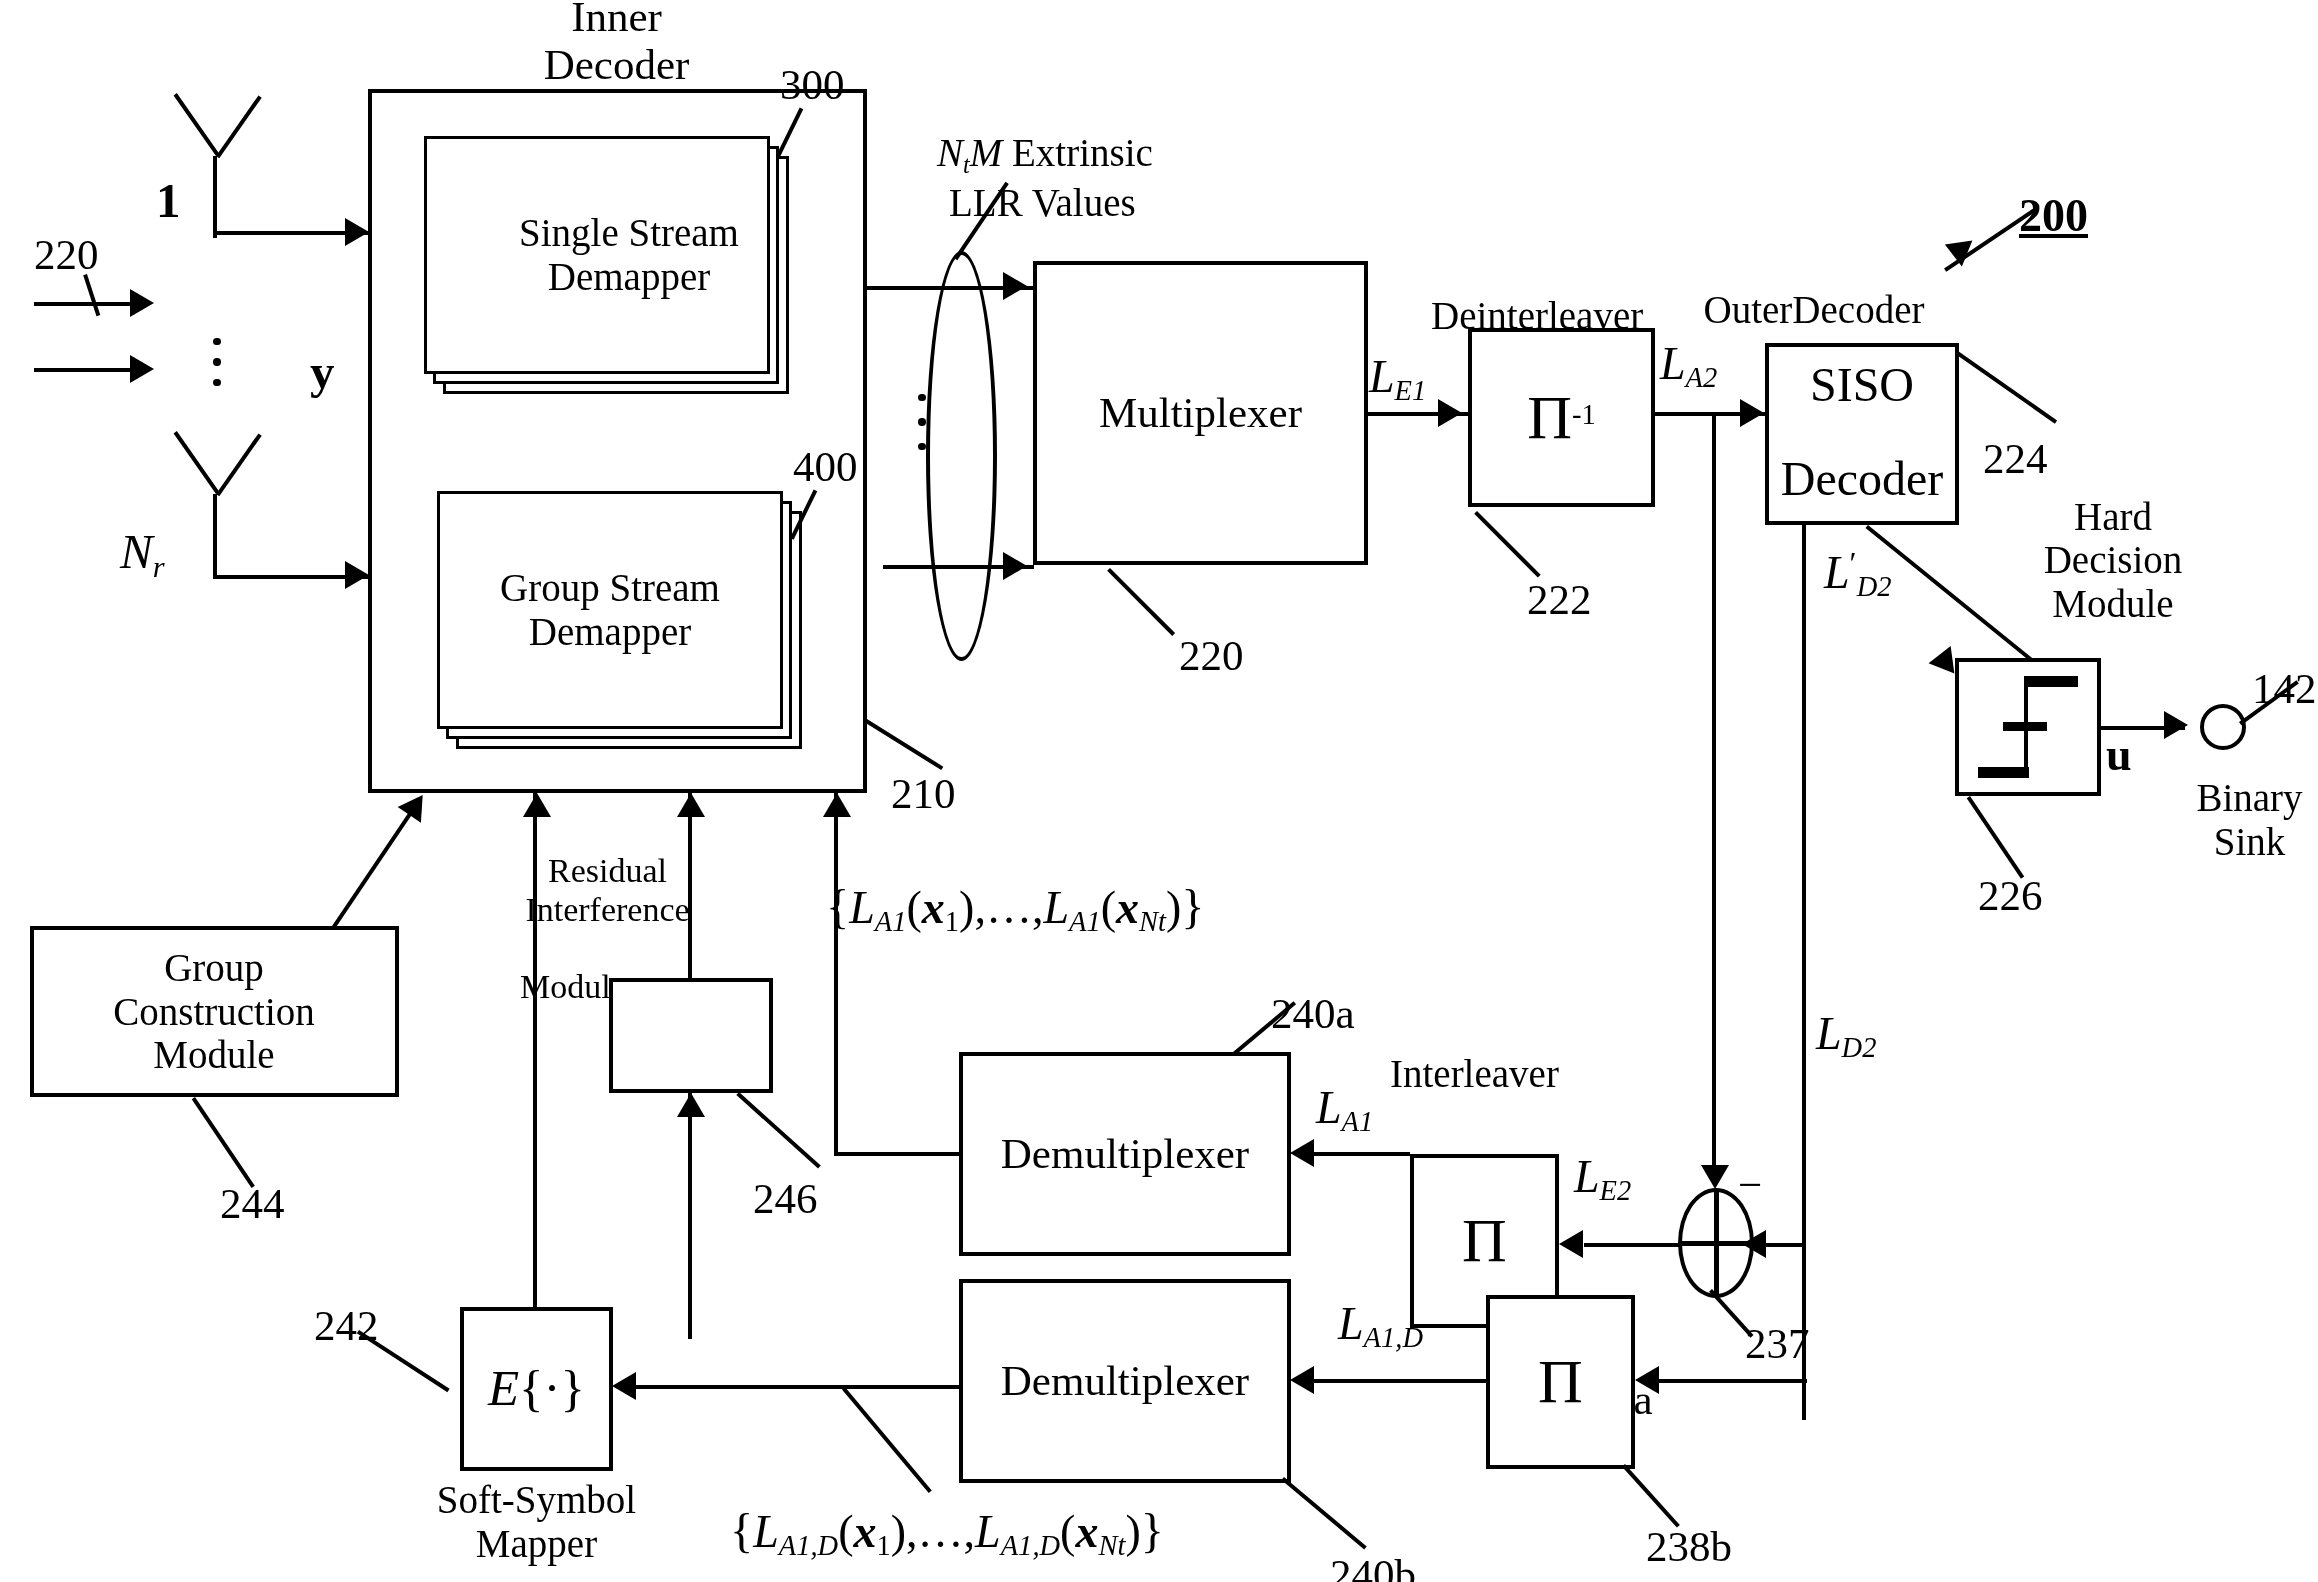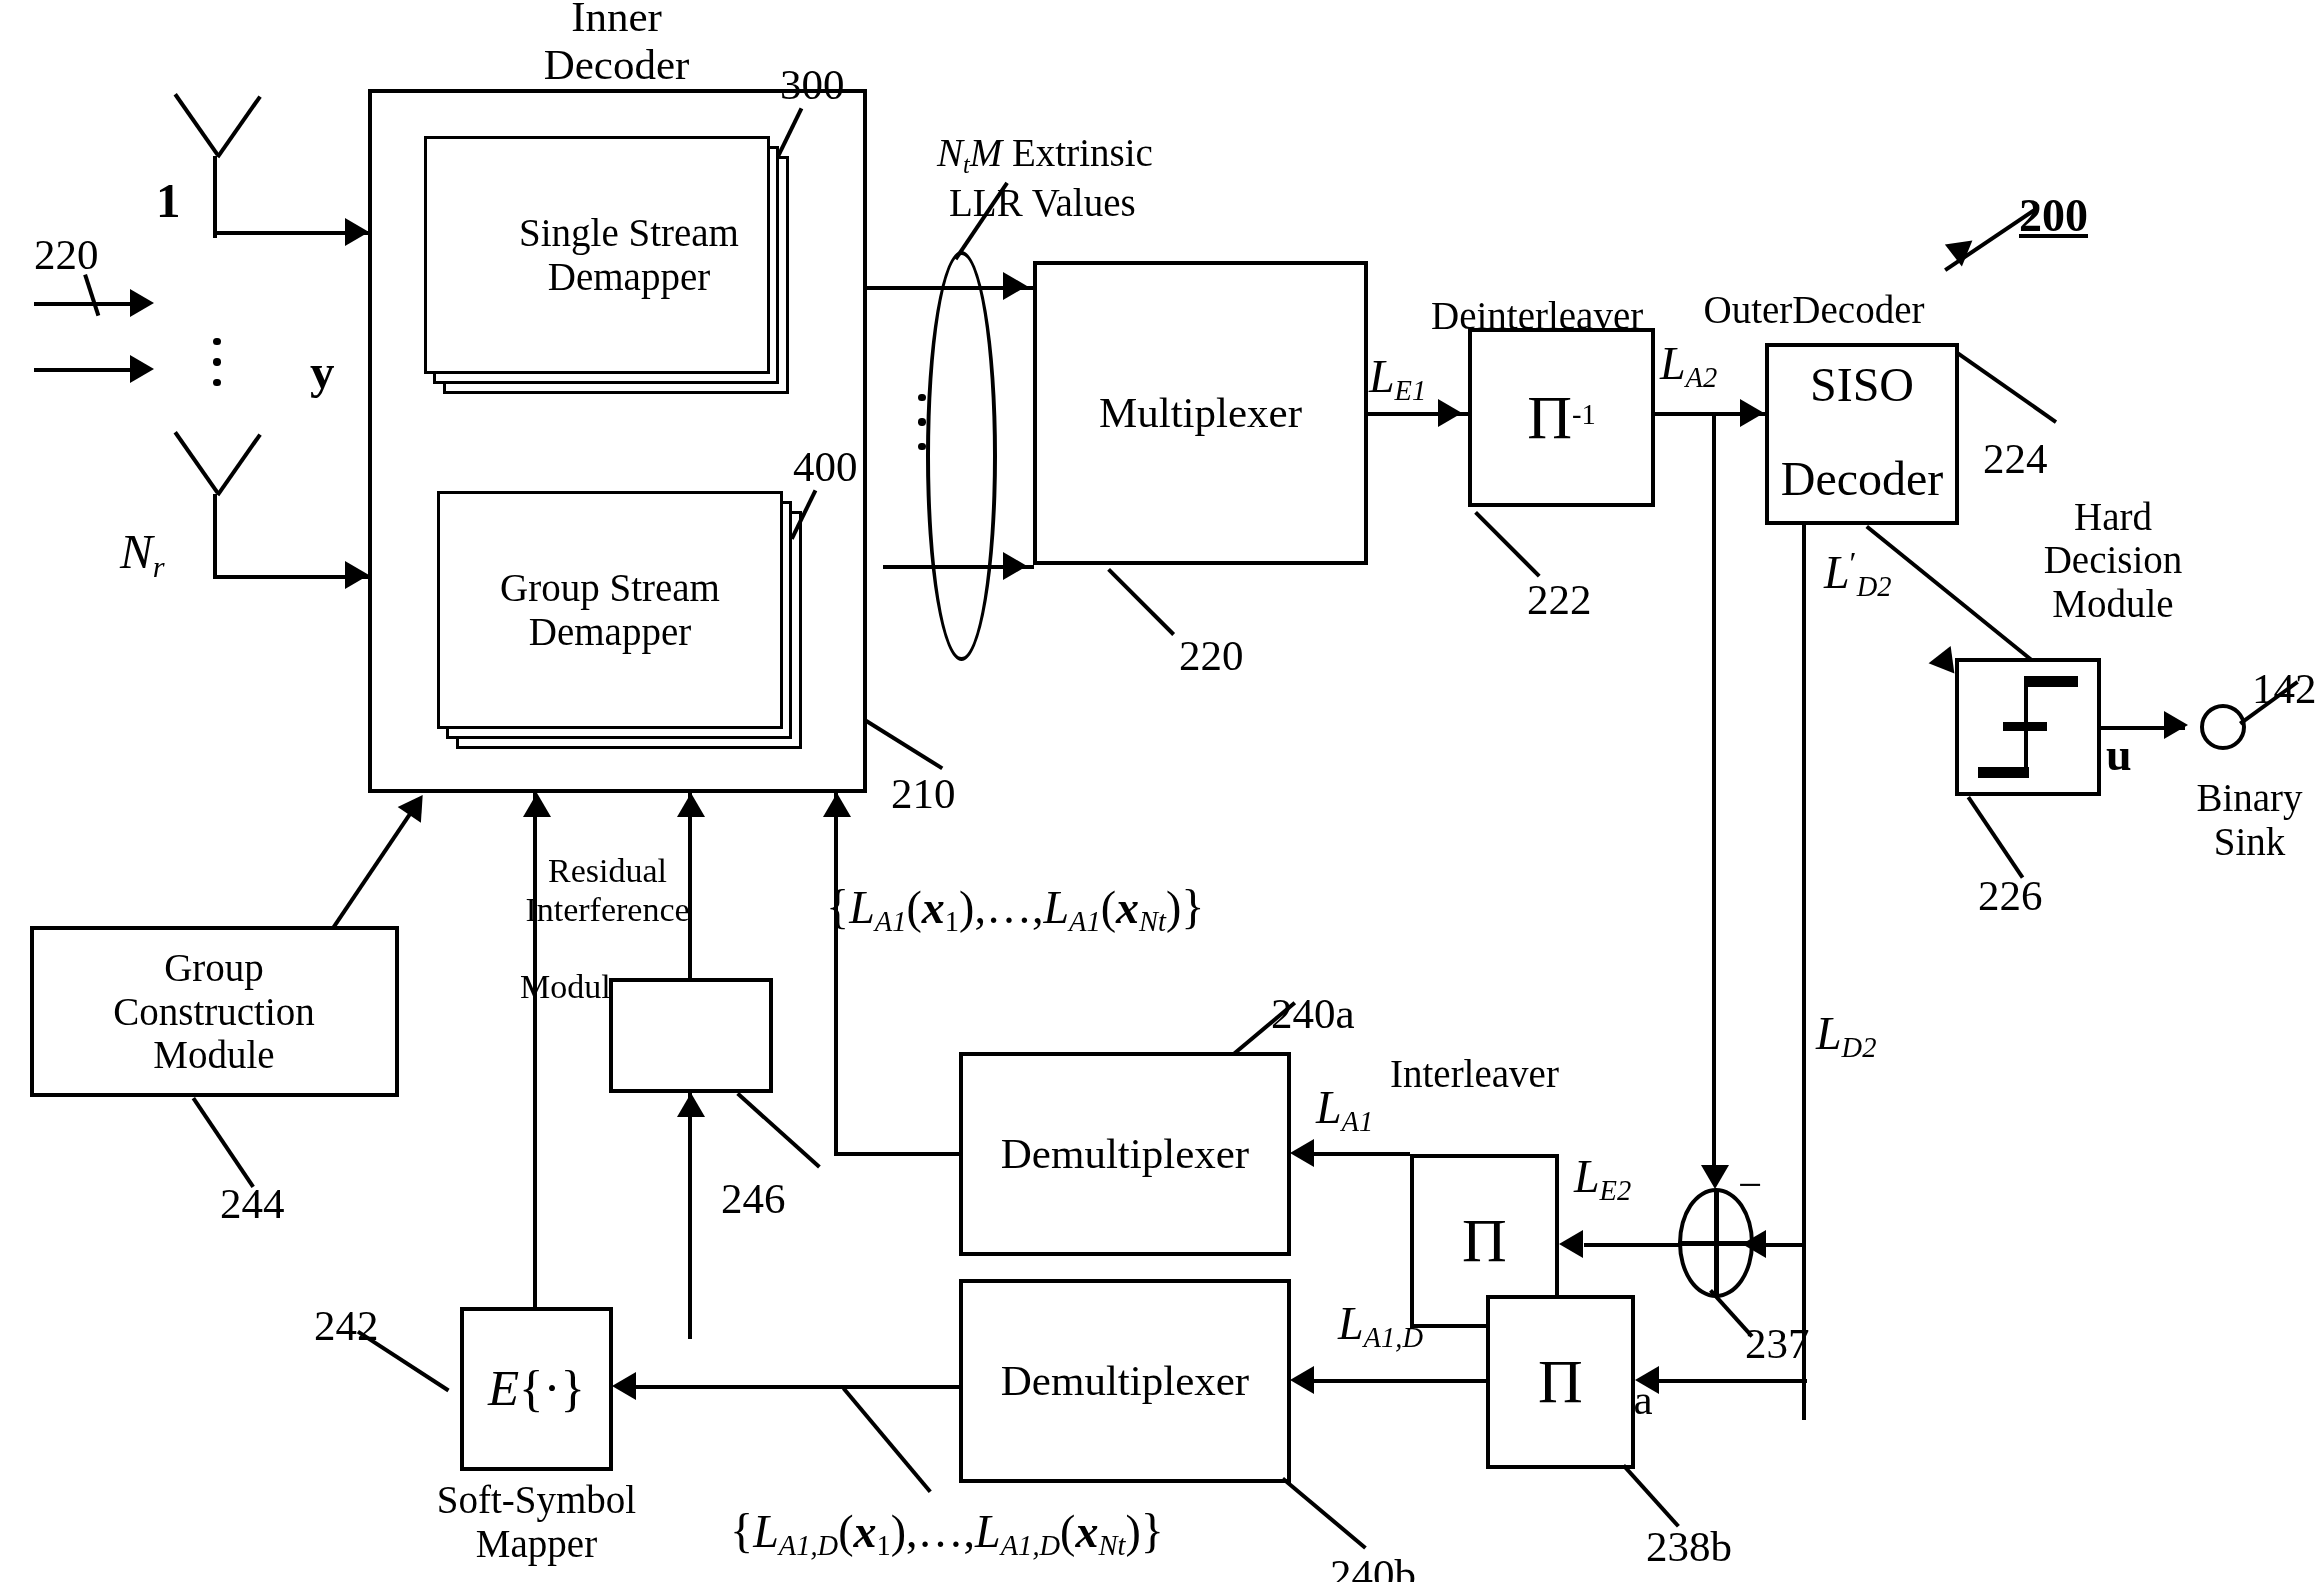--- a/index.html
+++ b/index.html
@@ -247,21 +247,21 @@
   <div class="diag" style="left:332px;top:926px;width:152px;transform:rotate(-56deg);"></div>
   <div class="ar-u" style="left:402px;top:793px;transform:rotate(34deg);"></div>
 
   <div class="ctr" style="left:476px;top:865px;width:263px;height:51px;flex-direction:column;font-size:34px;">
     <span>Residual</span>
     <span>Interference</span>
   </div>
   <div class="lbl" style="left:520px;top:968px;font-size:34px;">Module</div>
   <div class="box" style="left:609px;top:978px;width:164px;height:115px;"></div>
   <div class="diag" style="left:739px;top:1092px;width:110px;transform:rotate(42deg);"></div>
-  <div class="lbl f52" style="left:721px;top:1175px;">246</div>
+  <div class="lbl f52" style="left:753px;top:1175px;">246</div>
 
   <div class="vline" style="left:688px;top:793px;height:187px;"></div>
   <div class="ar-u" style="left:677px;top:793px;"></div>
 
   <div class="vline" style="left:688px;top:1093px;height:246px;"></div>
   <div class="ar-u" style="left:677px;top:1093px;"></div>
 
   <div class="box" style="left:460px;top:1307px;width:153px;height:164px;"></div>
   <div class="ctr" style="left:460px;top:1307px;width:153px;height:164px;font-size:51px;">
     <span><span class="ital">E</span><span>{·}</span></span>

